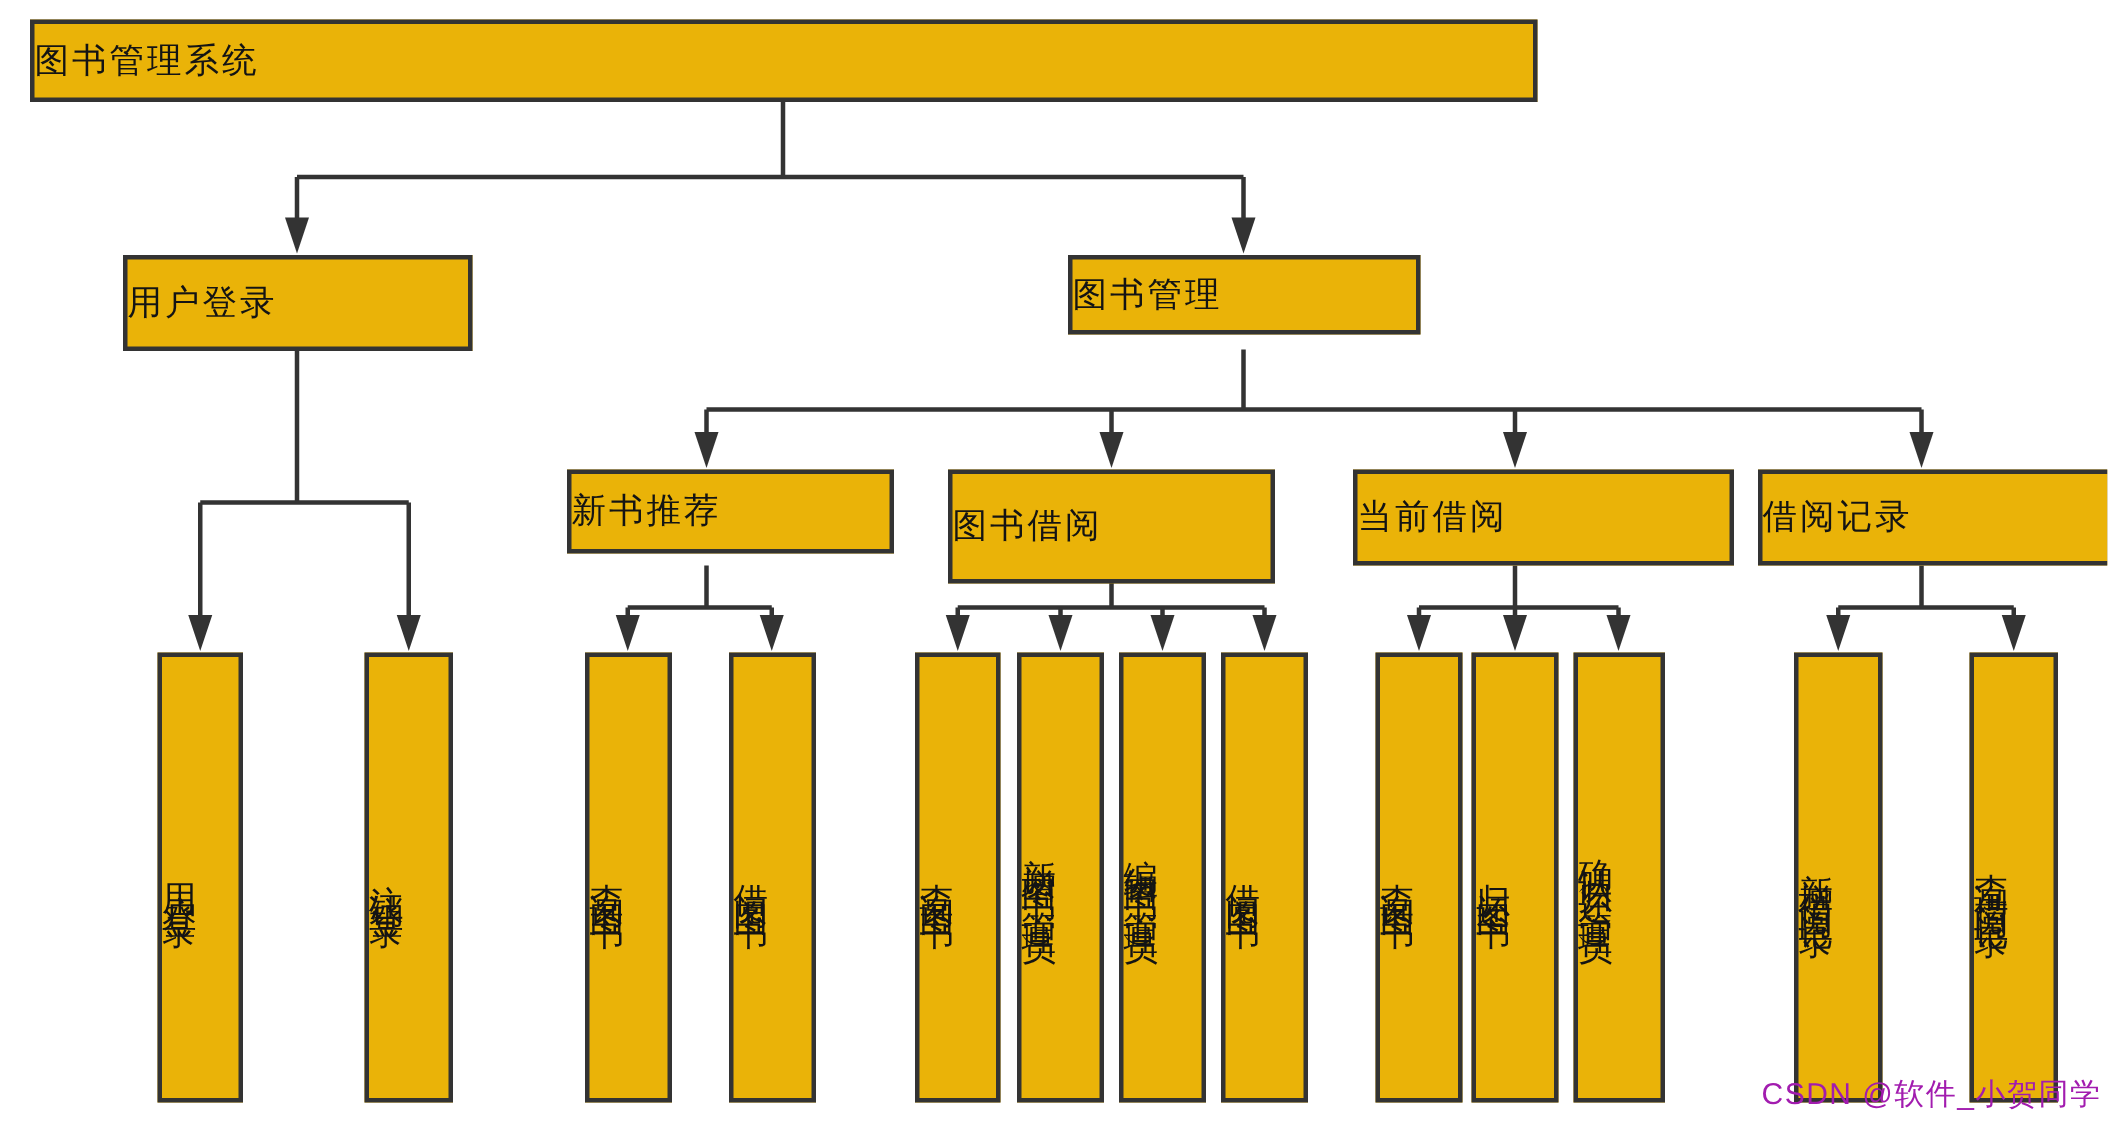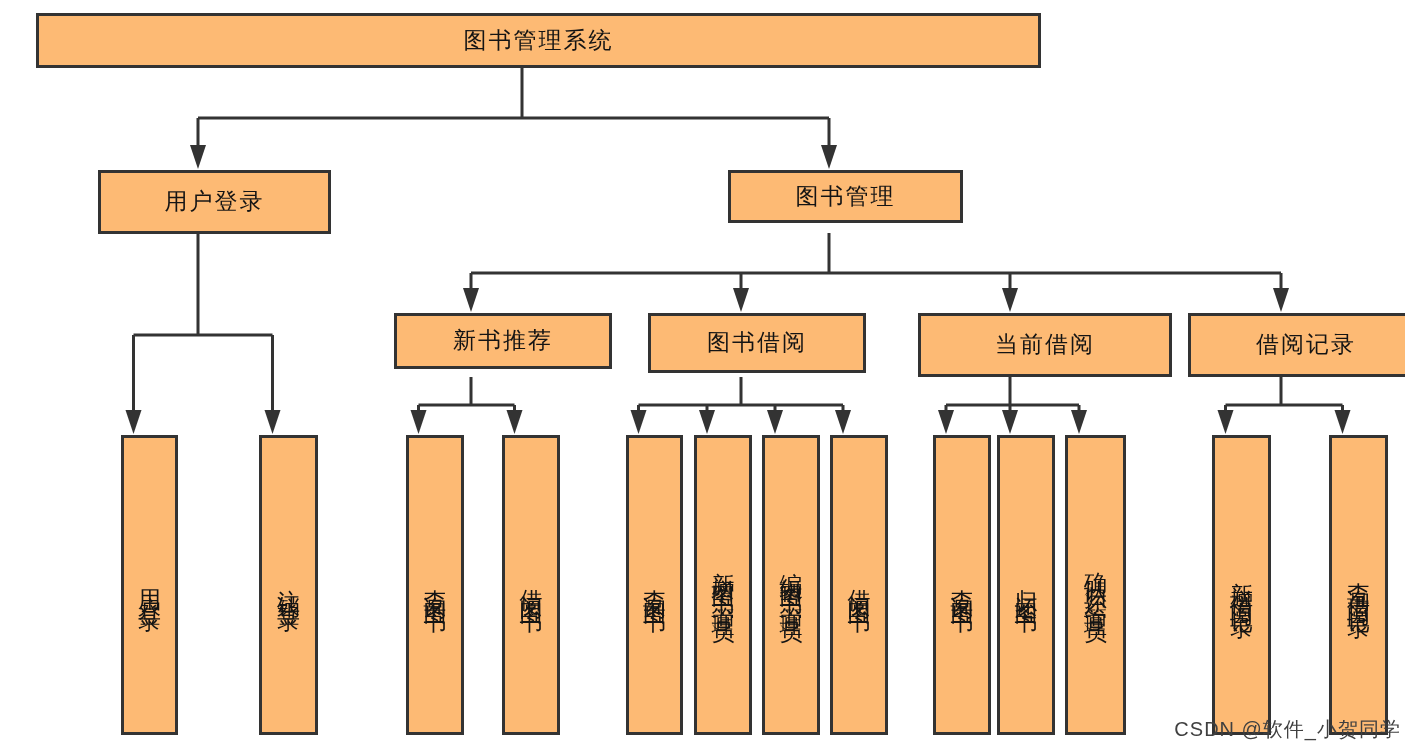--- a/index.html
+++ b/index.html
@@ -18,25 +18,24 @@
   #connectors {
     position: absolute;
     left: 0;
     top: 0;
     pointer-events: none;
   }
   .node {
     position: absolute;
     box-sizing: border-box;
     border: 3px solid #333333;
-    background: #fdba74;
+    background: #eab308;
     display: flex;
     align-items: center;
-    justify-content: center;
-    margin-left: 16px;
+    justify-content: flex-start;
   }
   .node .lbl {
     font-size: 23px;
     color: #141414;
     letter-spacing: 2px;
     white-space: nowrap;
     line-height: 1.2;
   }
   .leaf .lbl {
     writing-mode: vertical-rl;
@@ -44,21 +43,21 @@
     white-space: normal;
     letter-spacing: 7px;
     font-size: 23px;
     line-height: 1;
   }
   .watermark {
     position: absolute;
     right: 4px;
     bottom: 4px;
     font-size: 20px;
-    color: #404040;
+    color: #a21caf;
     letter-spacing: 1px;
     white-space: nowrap;
   }
 </style>
 </head>
 <body>
 
 <div id="canvas">
 
   <svg id="connectors" width="1405" height="747" viewBox="0 0 1405 747">
@@ -100,21 +99,21 @@
   <div class="node" style="left:82px;top:170px;width:233px;height:64px">
     <span class="lbl">用户登录</span>
   </div>
   <div class="node" style="left:712px;top:170px;width:235px;height:53px">
     <span class="lbl">图书管理</span>
   </div>
 
   <div class="node" style="left:378px;top:313px;width:218px;height:56px">
     <span class="lbl">新书推荐</span>
   </div>
-  <div class="node" style="left:632px;top:313px;width:218px;height:60px">
+  <div class="node" style="left:632px;top:313px;width:218px;height:76px">
     <span class="lbl">图书借阅</span>
   </div>
   <div class="node" style="left:902px;top:313px;width:254px;height:64px">
     <span class="lbl">当前借阅</span>
   </div>
   <div class="node" style="left:1172px;top:313px;width:236px;height:64px">
     <span class="lbl">借阅记录</span>
   </div>
 
   <div class="node leaf" style="left:105px;top:435px;width:57px;height:300px">

